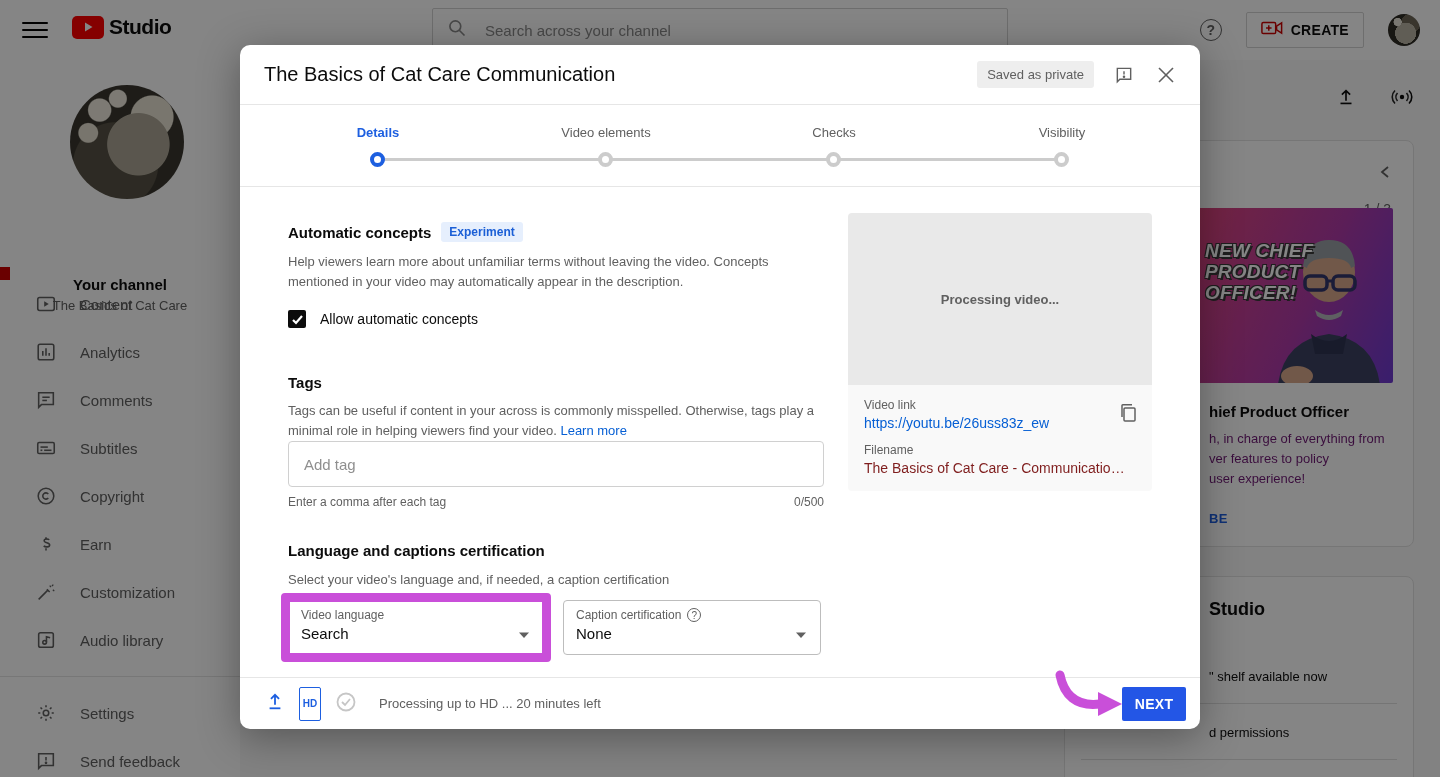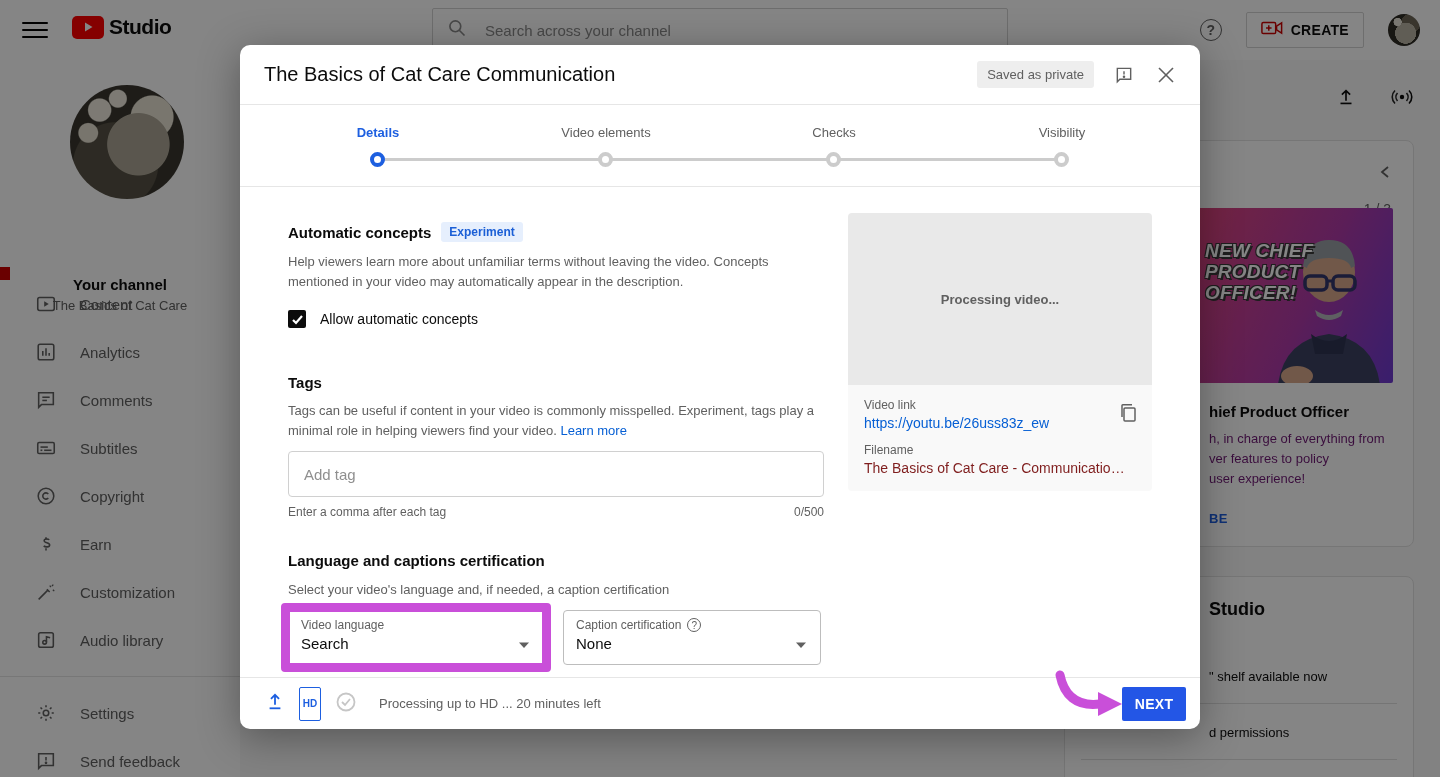--- a/index.html
+++ b/index.html
@@ -382,24 +382,24 @@
                 <polyline points="2,7 5,10 11,3"></polyline>
               </svg>
           </span>
           <span class="chk-label">Allow automatic concepts</span>
         </div>
 
         <div class="sec-head" style="margin-top:46px;">
           <span>Tags</span>
         </div>
         <div class="para" style="margin-top:10px; width:536px;">
-          <span>Tags can be useful if content in your video is commonly misspelled. Experiment, tags play a minimal role in helping viewers find your video.</span>
+          <span>Tags can be useful if content in your across is commonly misspelled. Otherwise, tags play a minimal role in helping viewers find your video.</span>
           <span class="link">Learn more</span>
         </div>
-        <input class="tag-input" style="margin-top: 10px;" placeholder="Add tag">
+        <input class="tag-input" style="" placeholder="Add tag">
         <div class="helper-row" style="margin-top:8px;">
           <span>Enter a comma after each tag</span>
           <span>0/500</span>
         </div>
 
         <div class="sec-head" style="margin-top:33px;">
           <span>Language and captions certification</span>
         </div>
         <div class="para" style="margin-top:11px;">Select your video's language and, if needed, a caption certification</div>
         <div class="dd-row" style="margin-top:10px;">

